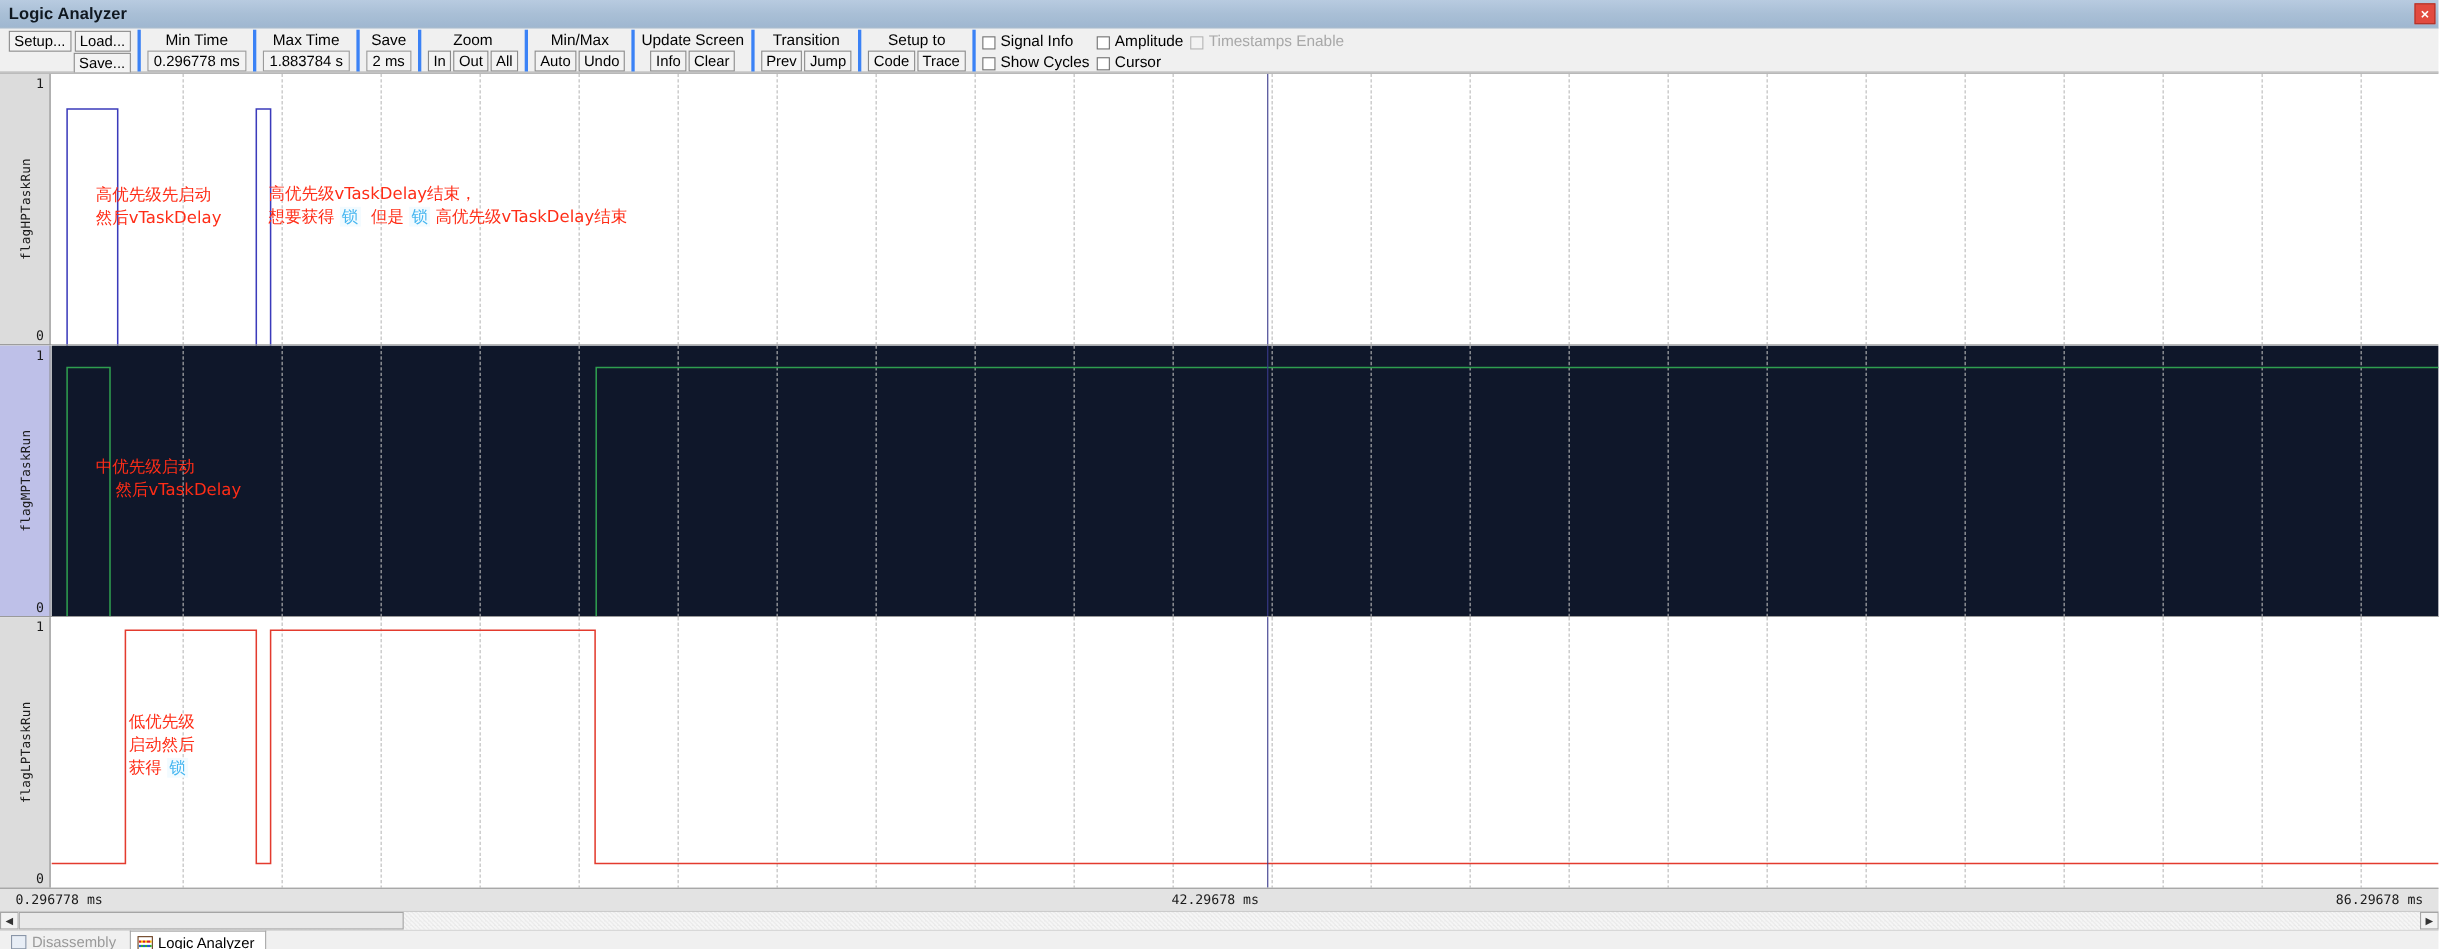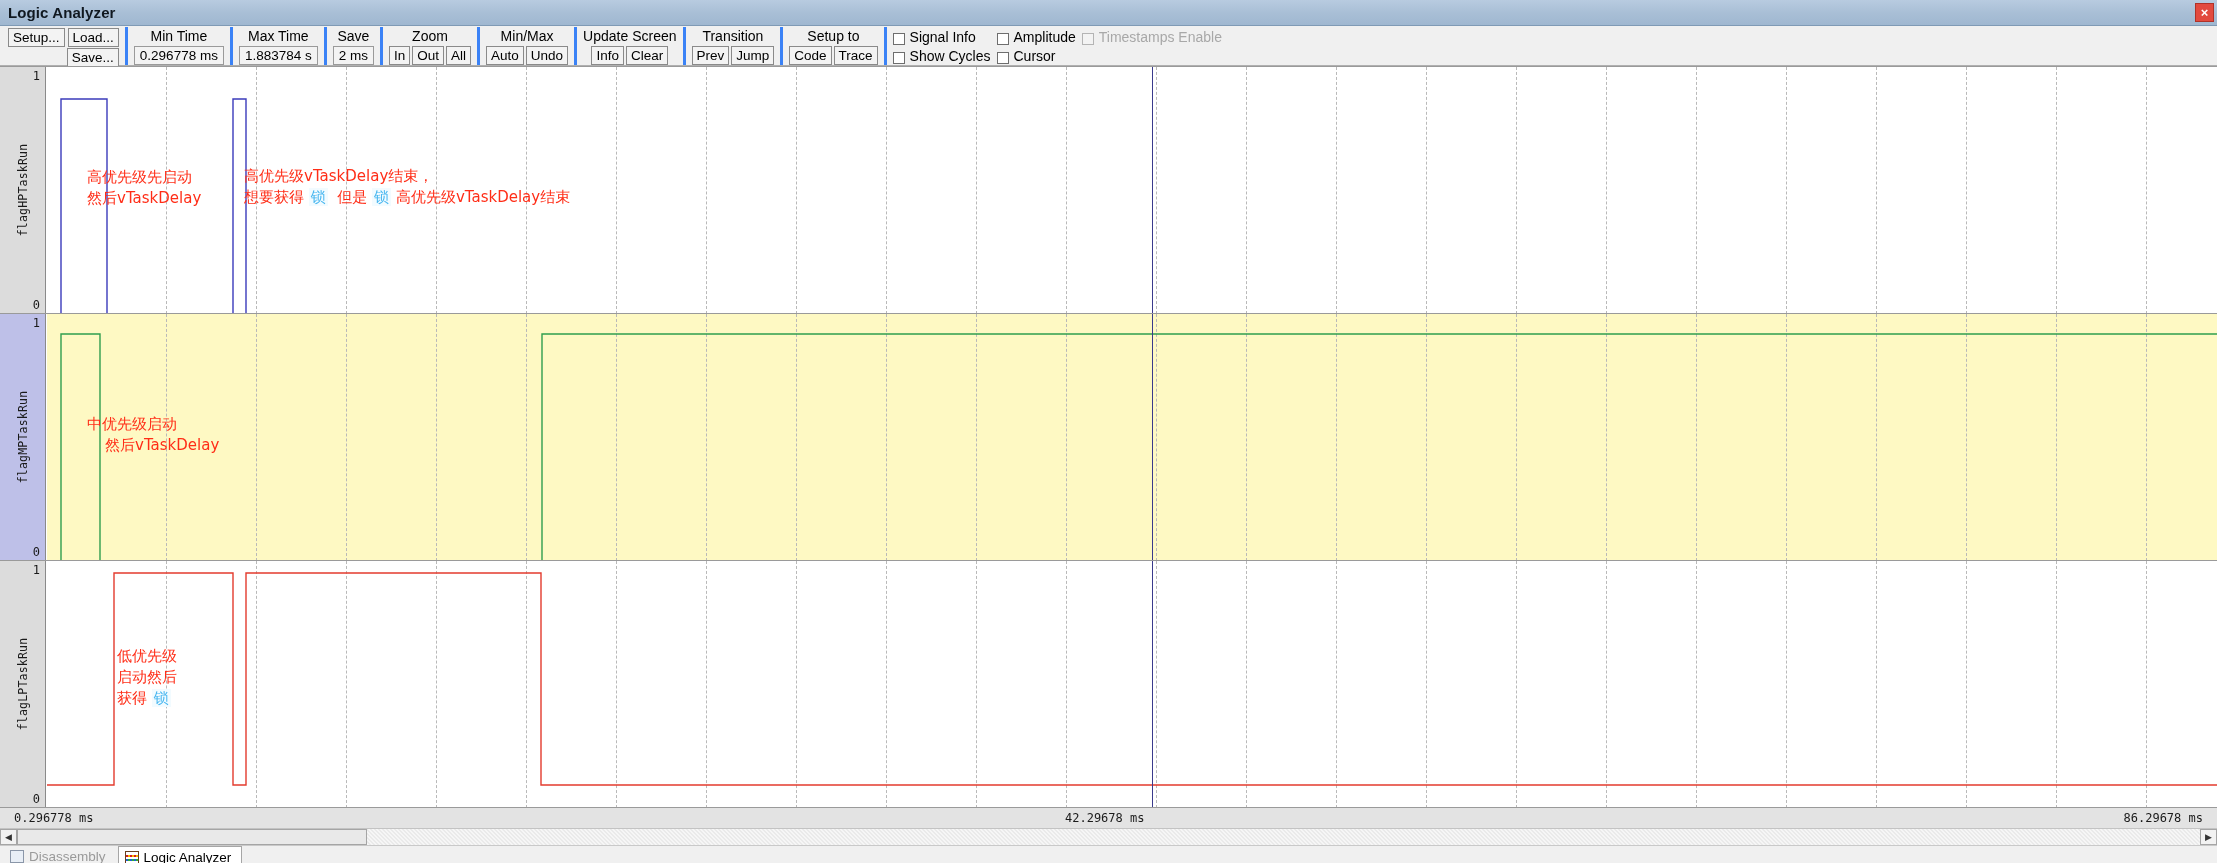--- a/index.html
+++ b/index.html
@@ -170,21 +170,21 @@
     font-size: 12px;
     color: #1a1a1a;
   }
   .lane .ytop { top: 2px; }
   .lane .ybot { bottom: 1px; }
 
   .plot {
     position: absolute;
     left: 47px; top: 0; right: 0; bottom: 0;
   }
-  .lane.g2 .plot { background: #fef9c3; }
+  .lane.g2 .plot { background: #0f172a; }
   .gridlines {
     position: absolute; inset: 0;
     pointer-events: none;
   }
   .gl {
     position: absolute;
     top: 0; bottom: 0;
     width: 0;
     border-left: 1px dashed #b9b9b9;
   }

